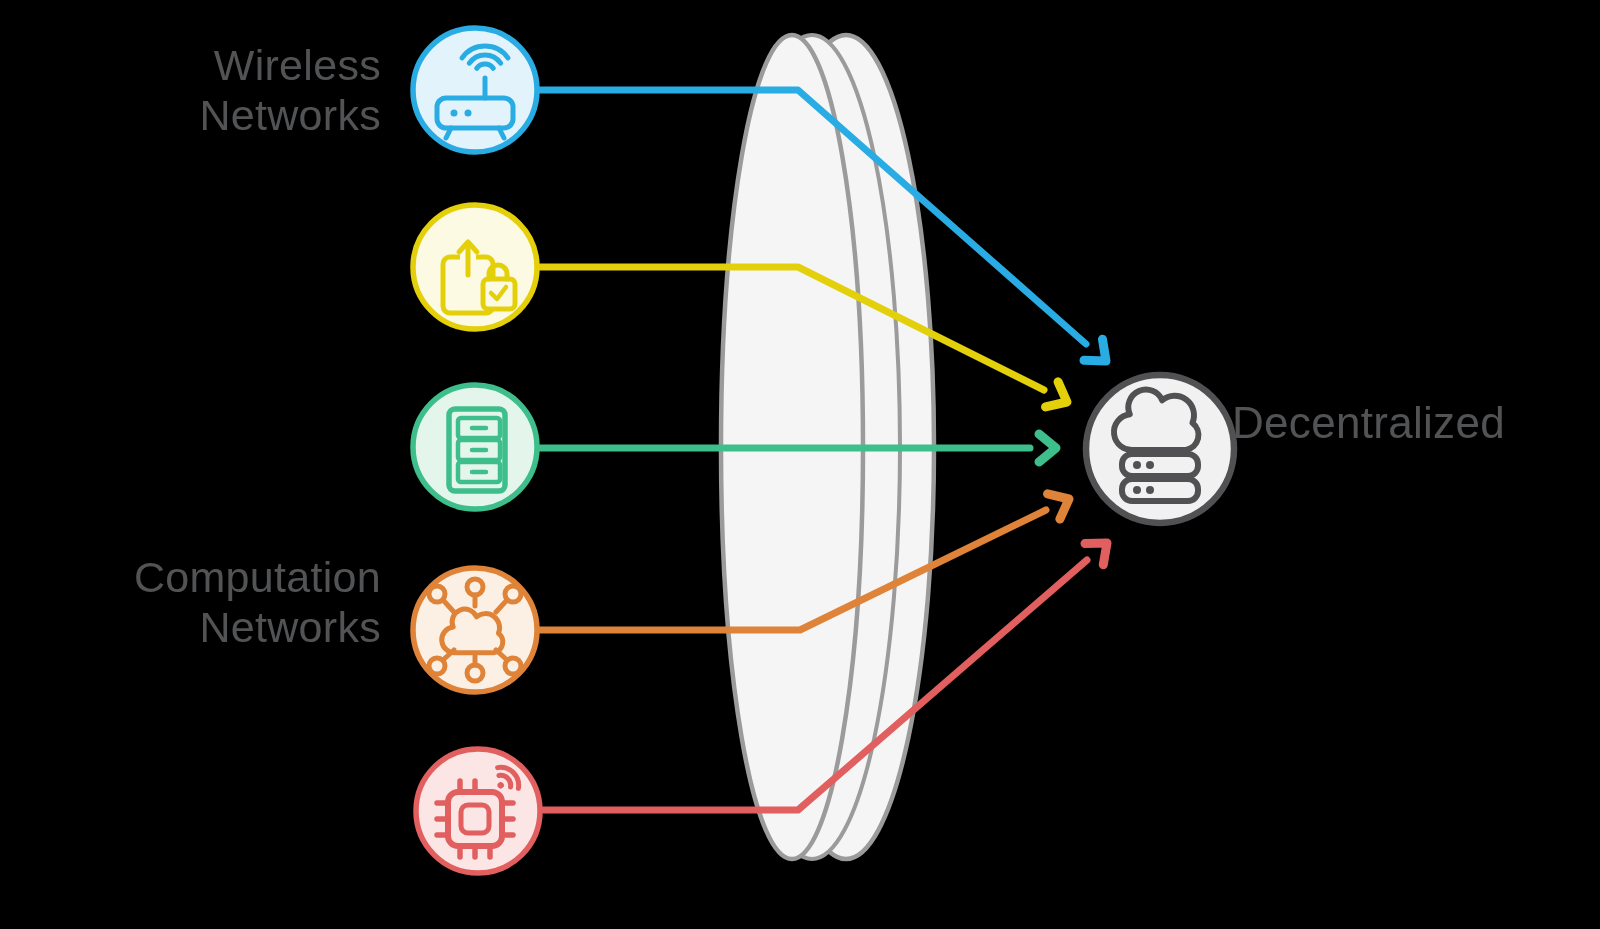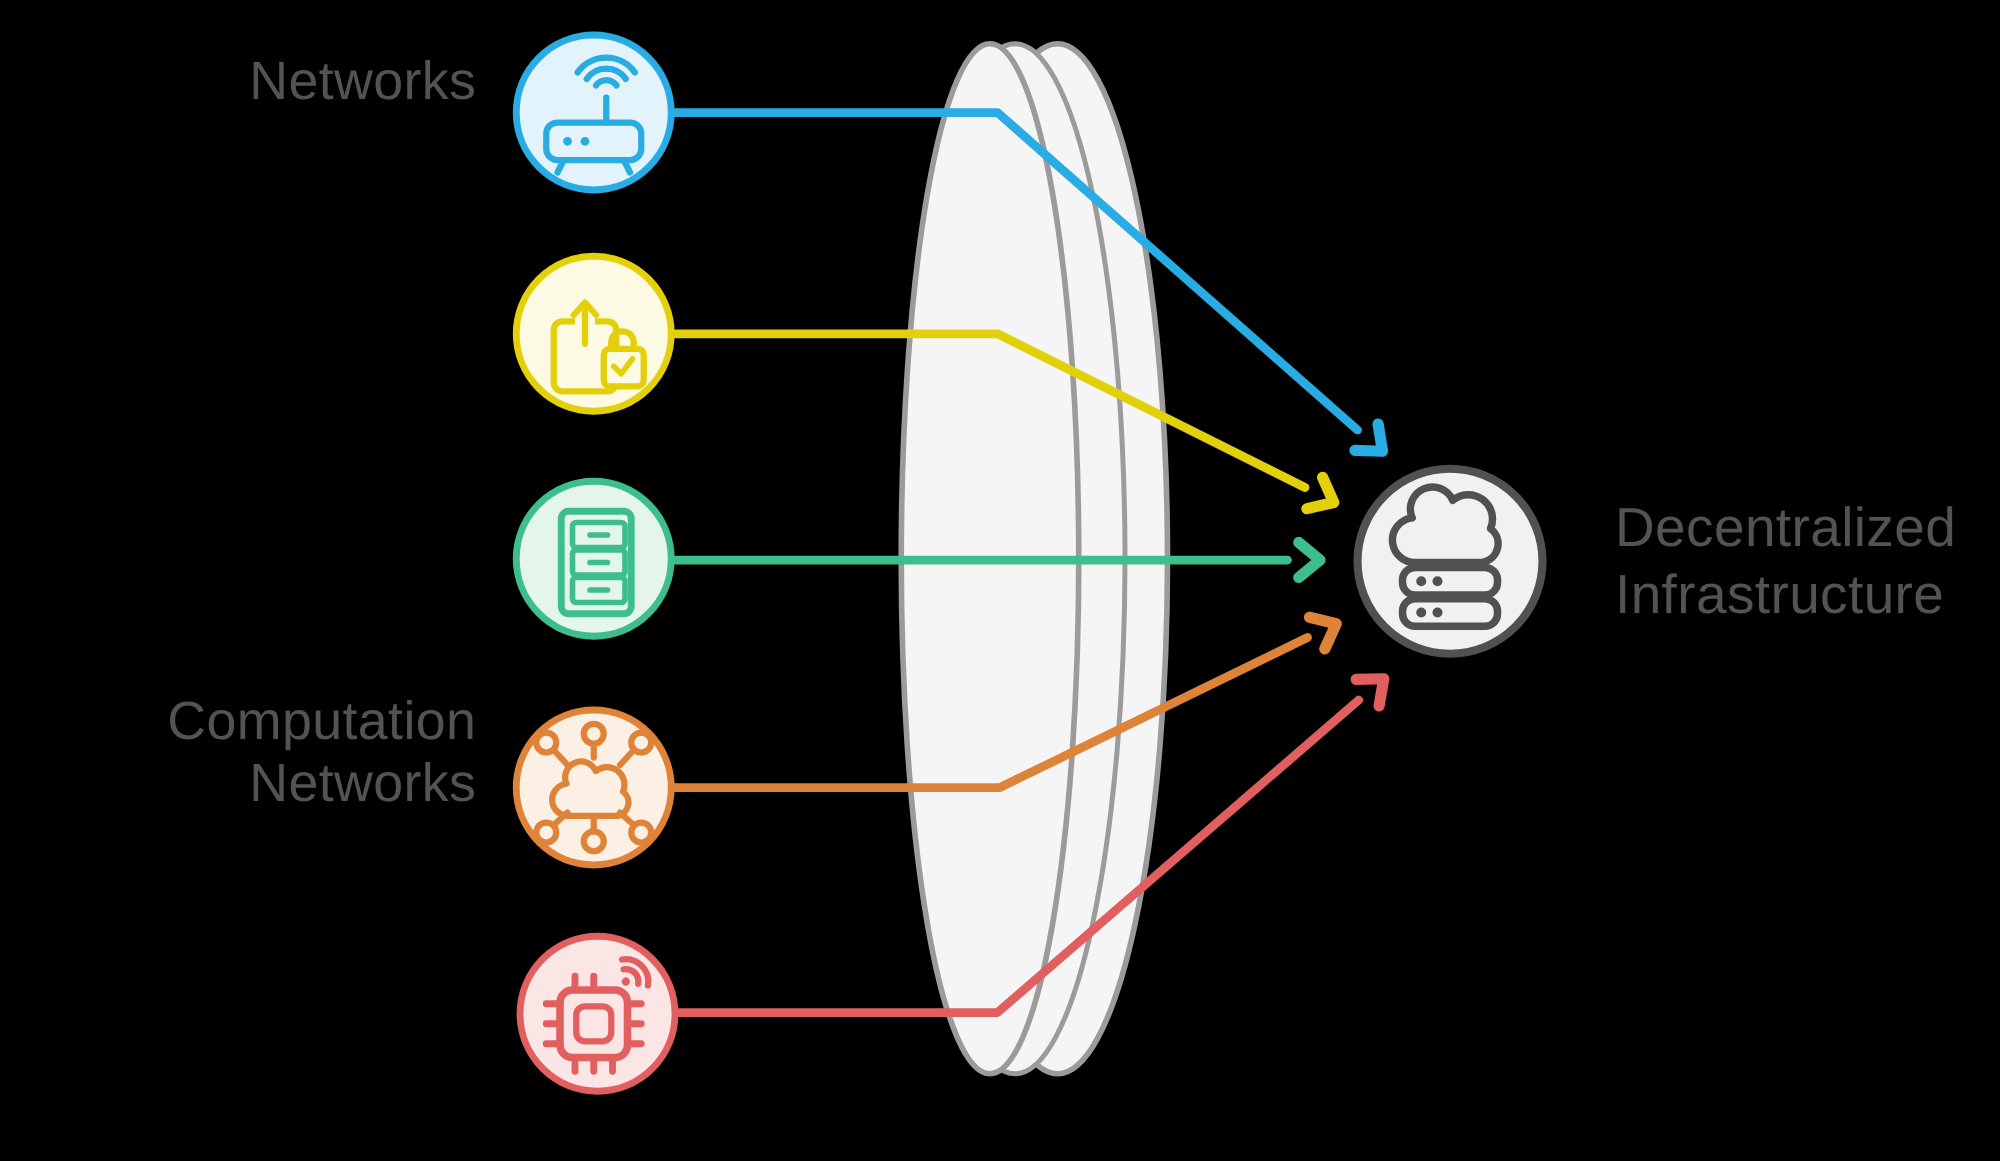--- a/index.html
+++ b/index.html
@@ -2,21 +2,21 @@
 <html><head>
 <meta charset="utf-8">
 <style>
   html,body{margin:0;padding:0;background:#000;}
   .stage{position:relative;width:1600px;height:929px;background:#000;overflow:hidden;
          font-family:"Liberation Sans", sans-serif;}
   .stage svg{position:absolute;left:0;top:0;}
   .lbl{position:absolute;right:1219px;text-align:right;color:#525355;
        font:400 43px/50px "Liberation Sans", sans-serif;white-space:nowrap;letter-spacing:.3px;}
   .lbl .line{display:block;}
-  .lbl.target{right:auto;left:1292px;text-align:left;font-size:44px;line-height:53px;}
+  .lbl.target{right:auto;left:1232px;text-align:left;font-size:44px;line-height:53px;}
 </style>
 </head>
 <body>
 
 <div class="stage">
 
 <svg width="1600" height="929" viewBox="0 0 1600 929">
 
   <g>
     <ellipse cx="846" cy="447" rx="88" ry="412" stroke-width="4.5" fill="#F5F5F5" stroke="#9B9B9B"></ellipse>
@@ -117,24 +117,24 @@
     <rect x="-38" y="5" width="76" height="22" rx="10" stroke-width="6"></rect>
     <rect x="-38" y="30" width="76" height="22" rx="10" stroke-width="6"></rect>
     <circle cx="-23" cy="16" r="4" stroke="none" fill="#515153"></circle>
     <circle cx="-10" cy="16" r="4" stroke="none" fill="#515153"></circle>
     <circle cx="-23" cy="41" r="4" stroke="none" fill="#515153"></circle>
     <circle cx="-10" cy="41" r="4" stroke="none" fill="#515153"></circle>
   </g>
 </svg>
 
   <div class="lbl" style="top:40px">
+    <span class="line">Wireless</span>
     <span class="line">Networks</span>
   </div>
   <div class="lbl" style="top:552px">
     <span class="line">Computation</span>
     <span class="line">Networks</span>
   </div>
   <div class="lbl target" style="top:396px">
     <span class="line">Decentralized</span>
-    <span class="line">Infrastructure</span>
   </div>
 
 </div>
 
 </body></html>

